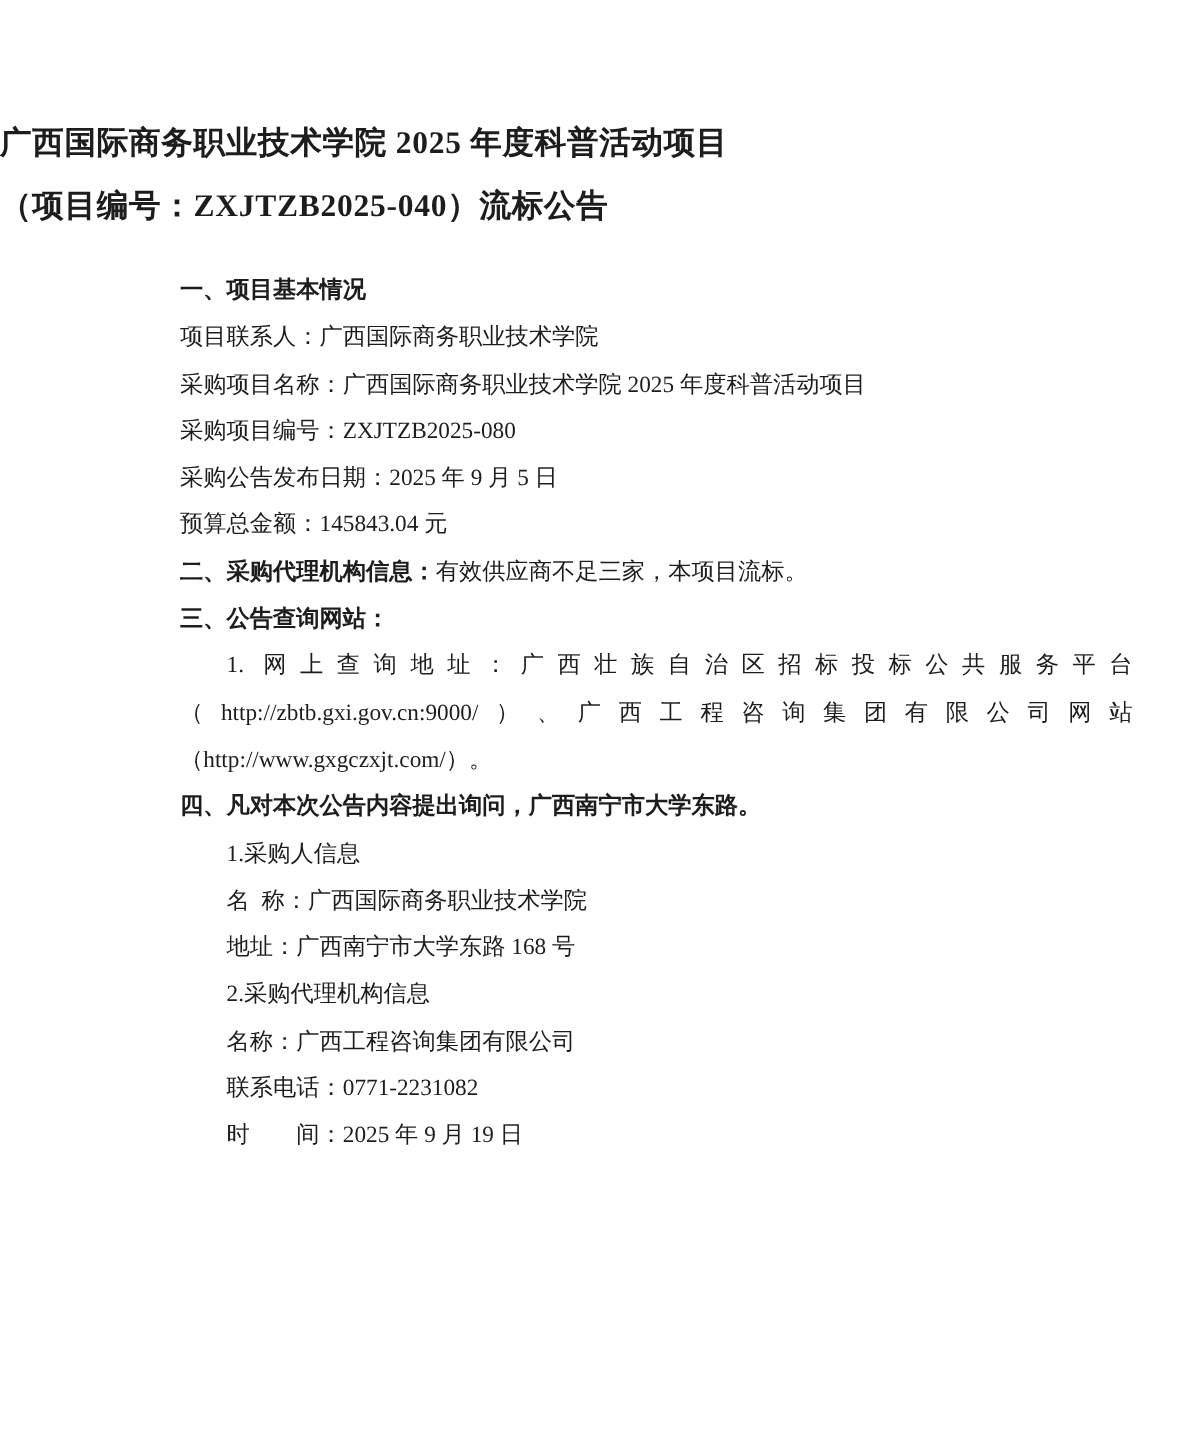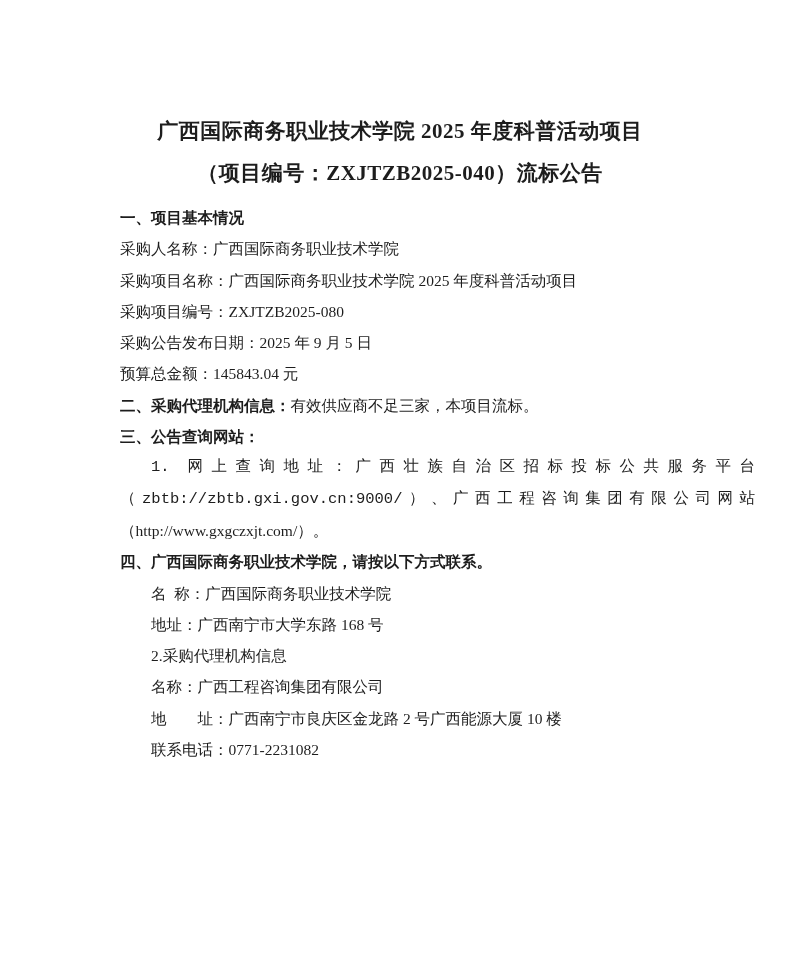--- a/index.html
+++ b/index.html
@@ -11,76 +11,75 @@
     font-family: "Liberation Serif", "DejaVu Serif", serif;
     overflow: hidden;
   }
   .doc-page {
     position: relative;
     width: 800px;
     height: 969px;
     background: #ffffff;
   }
   .doc-header {
-    padding-top: 110px;
-    text-align: center;
+    padding-top: 74px;
   }
   .title-line {
     font-size: 21px;
     font-weight: bold;
     line-height: 42px;
     letter-spacing: 0.5px;
     white-space: pre-wrap;
   }
   .doc-body {
-    margin: 8px 45px 0 120px;
+    margin: 20px 45px 0 120px;
   }
   .doc-body p {
     margin: 0;
     font-size: 15.5px;
     line-height: 31.3px;
     white-space: pre-wrap;
   }
   .h { font-weight: bold; }
   .indent { padding-left: 31px; }
   .spread {
     text-align: justify;
     text-align-last: justify;
     text-justify: inter-character;
-    font-family: Liberation Mono, monospace;
   }
 </style>
 </head>
 <body>
 
 <div class="doc-page">
 
   <div class="doc-header">
     <div class="title-line">广西国际商务职业技术学院 2025 年度科普活动项目</div>
     <div class="title-line">（项目编号：ZXJTZB2025-040）流标公告</div>
   </div>
 
   <div class="doc-body">
 
     <p class="h">一、项目基本情况</p>
-    <p>采购人名称：广西国际商务职业技术学院</p>
+    <p>项目联系人：广西国际商务职业技术学院</p>
     <p>采购项目名称：广西国际商务职业技术学院 2025 年度科普活动项目</p>
     <p>采购项目编号：ZXJTZB2025-080</p>
     <p>采购公告发布日期：2025 年 9 月 5 日</p>
     <p>预算总金额：145843.04 元</p>
 
     <p><span class="h">二、采购代理机构信息：</span><span>有效供应商不足三家，本项目流标。</span></p>
 
     <p class="h">三、公告查询网站：</p>
     <p class="indent spread">1. 网上查询地址：广西壮族自治区招标投标公共服务平台</p>
-    <p class="spread">（zbtb://zbtb.gxi.gov.cn:9000/）、广西工程咨询集团有限公司网站</p>
+    <p class="spread">（http://zbtb.gxi.gov.cn:9000/）、广西工程咨询集团有限公司网站</p>
     <p>（http://www.gxgczxjt.com/）。</p>
 
-    <p class="h">四、广西国际商务职业技术学院，请按以下方式联系。</p>
+    <p class="h">四、凡对本次公告内容提出询问，广西南宁市大学东路。</p>
+    <p class="indent">1.采购人信息</p>
     <p class="indent">名  称：广西国际商务职业技术学院</p>
     <p class="indent">地址：广西南宁市大学东路 168 号</p>
     <p class="indent">2.采购代理机构信息</p>
     <p class="indent">名称：广西工程咨询集团有限公司</p>
-    <p class="indent">地　　址：广西南宁市良庆区金龙路 2 号广西能源大厦 10 楼</p>
     <p class="indent">联系电话：0771-2231082</p>
+    <p class="indent">时　　间：2025 年 9 月 19 日</p>
 
   </div>
 </div>
 
 </body></html>

